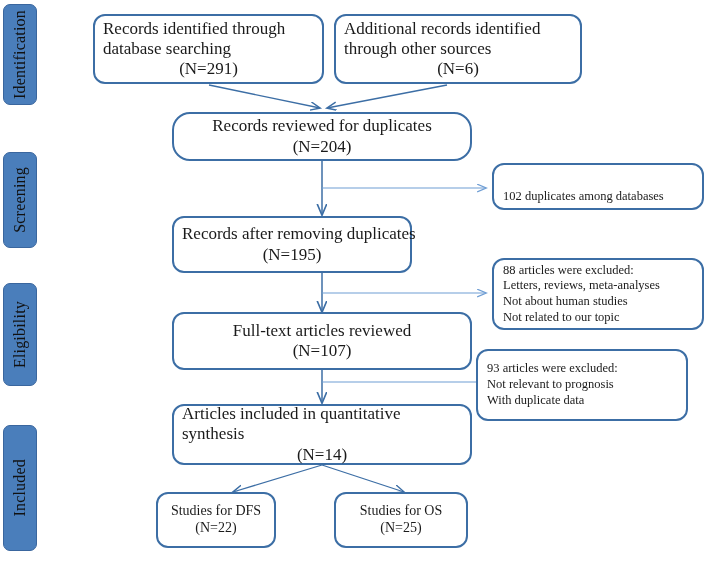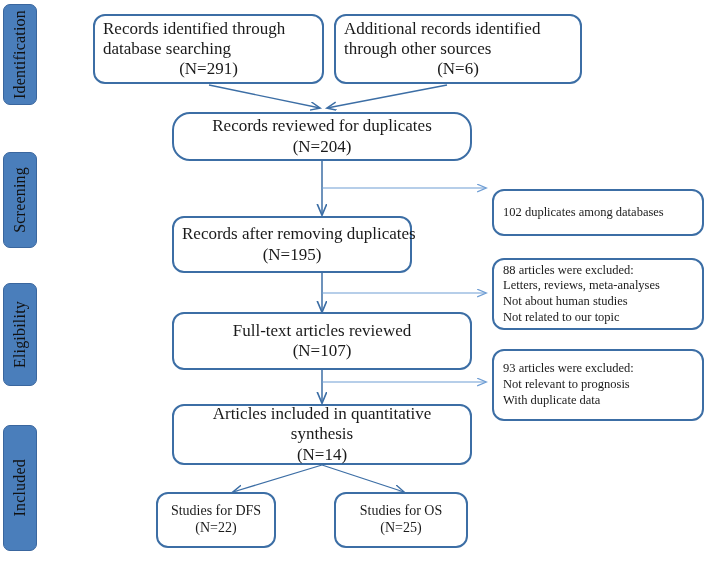--- a/index.html
+++ b/index.html
@@ -81,27 +81,27 @@
     justify-content: center;
     padding: 3px 9px;
   }
   .side-box .line {
     display: block;
     text-align: left;
     font-size: 12.5px;
     line-height: 1.26;
     white-space: nowrap;
   }
-  .side-box.single { justify-content: center; margin-top: 26px; }
+  .side-box.single { justify-content: flex-end; }
   .side-box.single .line { text-align: left; }
 
   
   .flow-box.topbox .line.l { text-align: left; }
   .flow-box.topbox .line.c { text-align: center; }
-  .flow-box.inclbox .line.l { text-align: center; }
+  .flow-box.inclbox .line.l { text-align: left; }
   .flow-box.inclbox .line.c { text-align: center; }
 </style>
 </head>
 <body>
 
 <div id="canvas">
 
   <svg id="arrow-layer" viewBox="0 0 708 565" width="708" height="565">
     <defs>
       <marker id="ah-dark" markerWidth="9" markerHeight="9" refX="7.4" refY="3.2" orient="auto" markerUnits="strokeWidth">
@@ -194,19 +194,19 @@
     <span class="line">102 duplicates  among  databases</span>
   </div>
 
   <div class="side-box" style="left:492px; top:258px; width:212px; height:72px;">
     <span class="line">88 articles  were excluded:</span>
     <span class="line">Letters, reviews, meta-analyses</span>
     <span class="line">Not about human  studies</span>
     <span class="line">Not related to our topic</span>
   </div>
 
-  <div class="side-box" style="left:492px; top:349px; width:212px; height:72px;">
+  <div class="side-box" style="left:476px; top:349px; width:212px; height:72px;">
     <span class="line">93 articles  were excluded:</span>
     <span class="line">Not relevant to prognosis</span>
     <span class="line">With duplicate  data</span>
   </div>
 
 </div>
 
 </body></html>

